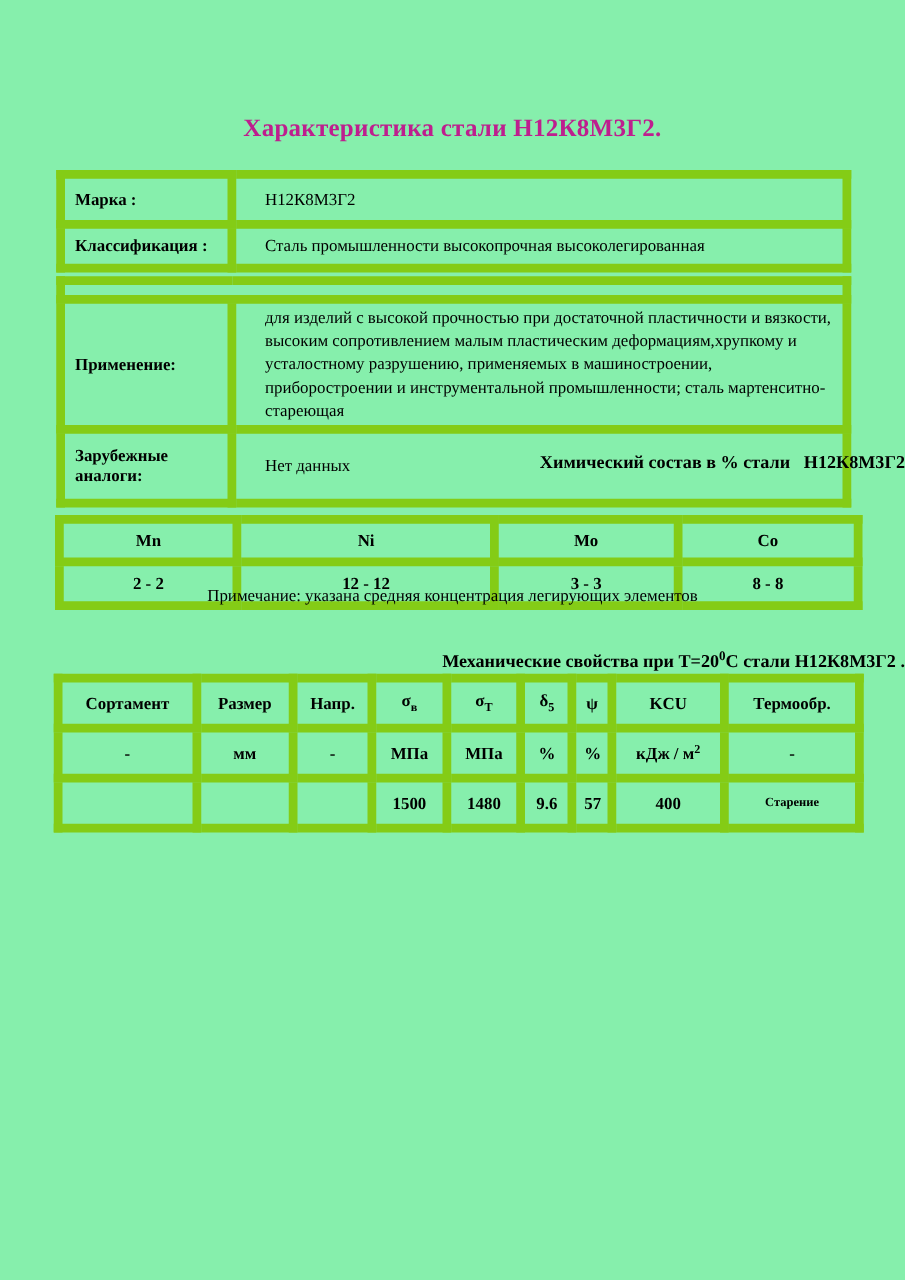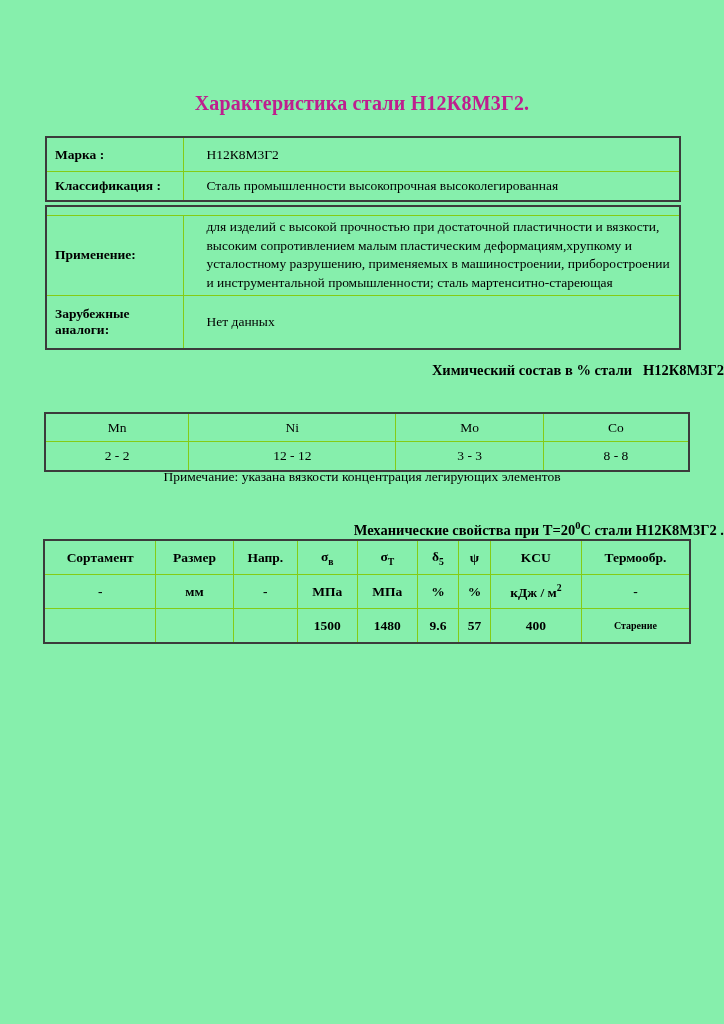--- a/index.html
+++ b/index.html
@@ -23,21 +23,21 @@
     color: #be1e8e;
     letter-spacing: 0.2px;
   }
   table {
     border-collapse: collapse;
     table-layout: fixed;
     width: 100%;
     border: 2px solid #3b3b3b;
   }
   td {
-    border: 1px solid #84cc16;
+    border: 7px solid #84cc16;
     font-size: 13.5px;
     vertical-align: middle;
     padding: 2px 6px;
     overflow: hidden;
   }
   
   .info-block { position: absolute; left: 45px; top: 136px; width: 636px; }
   .info-block table + table { margin-top: 3px; }
   .info-label { font-weight: bold; padding-left: 8px; }
   .info-value { padding-left: 23px; }
@@ -54,21 +54,21 @@
     width: 100%;
     text-align: right;
     font-size: 14.5px;
     font-weight: bold;
     white-space: pre-wrap;
   }
   .chem-title { top: 362px; }
   .mech-title { top: 520px; }
   
   .chem-block { position: absolute; left: 44px; top: 412px; width: 646px; }
-  .chem-block td { text-align: center; font-weight: normal; }
+  .chem-block td { text-align: center; font-weight: bold; }
   .chem-block .hdr td { height: 23px; }
   .chem-block .val td { height: 24px; }
   .chem-note {
     position: absolute;
     top: 469px;
     left: 0;
     width: 100%;
     text-align: center;
     font-size: 13.5px;
   }
@@ -144,21 +144,21 @@
       <tr class="val">
         <td>2 - 2</td>
         <td>12 - 12</td>
         <td>3 - 3</td>
         <td>8 - 8</td>
       </tr>
     </tbody>
       </table>
   </div>
 
-  <div class="chem-note">Примечание: указана вязкости концентрация легирующих элементов</div>
+  <div class="chem-note">Примечание: указана средняя концентрация легирующих элементов</div>
 
   <div class="section-title mech-title"><span>Механические свойства при Т=20</span><sup>0</sup><span>С стали Н12К8М3Г2 .</span></div>
 
   <div class="mech-block">
     <table>
       <colgroup>
         <col style="width:17.3%">
           <col style="width:12.0%">
           <col style="width:9.9%">
         <col style="width:9.3%">

